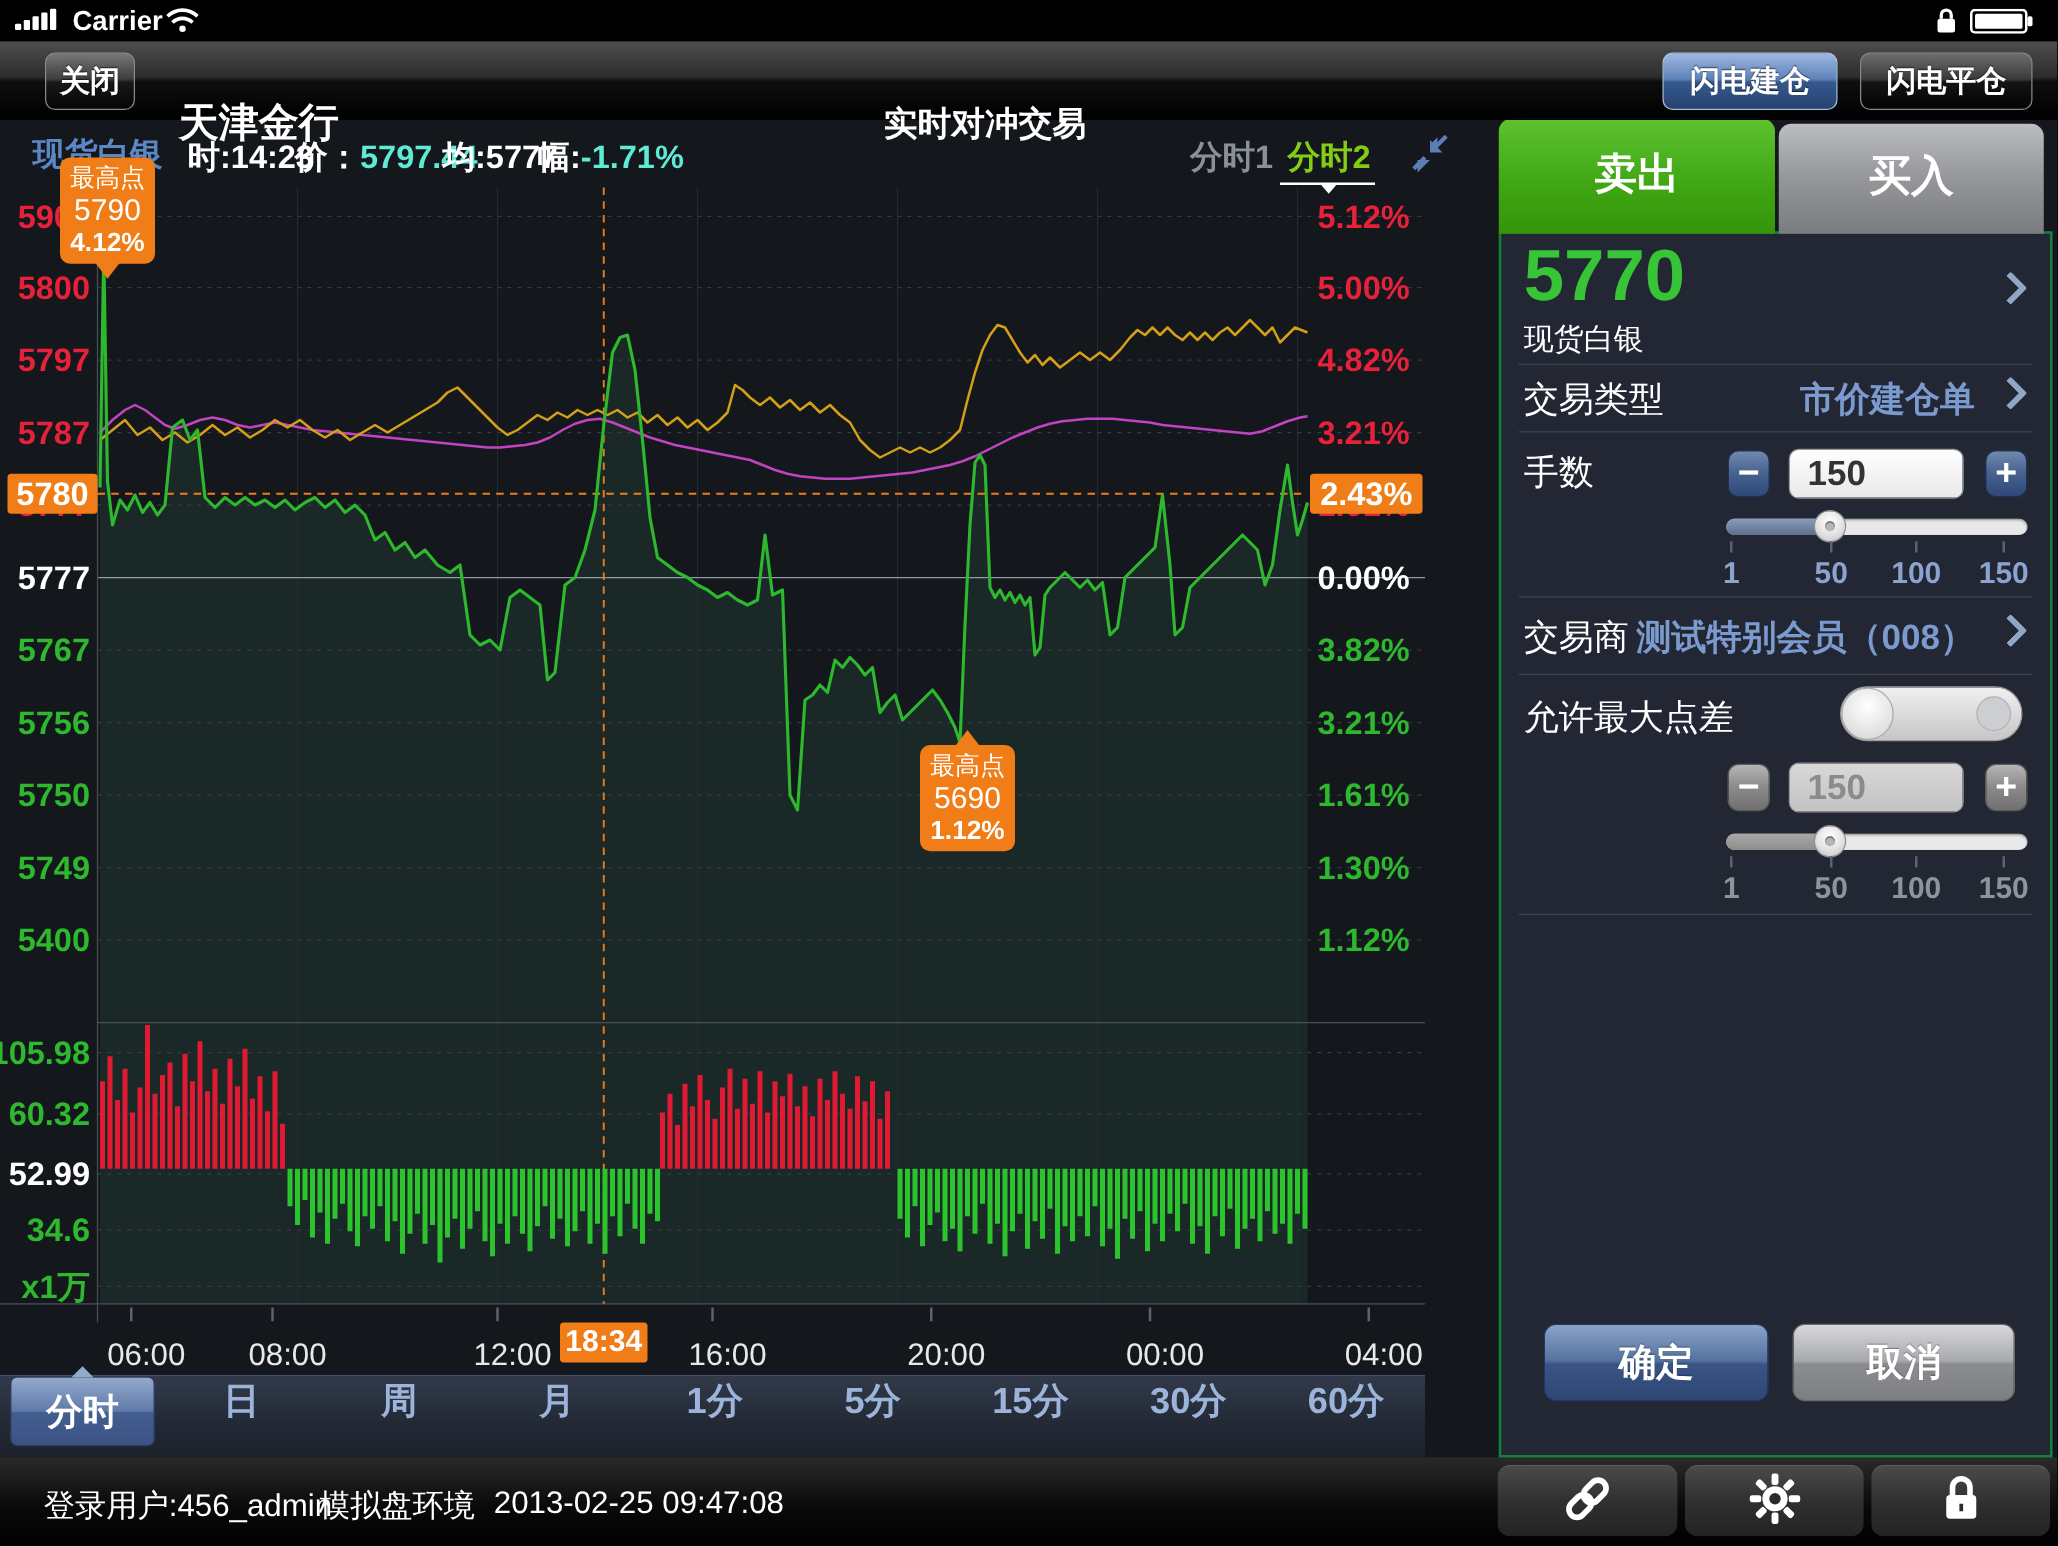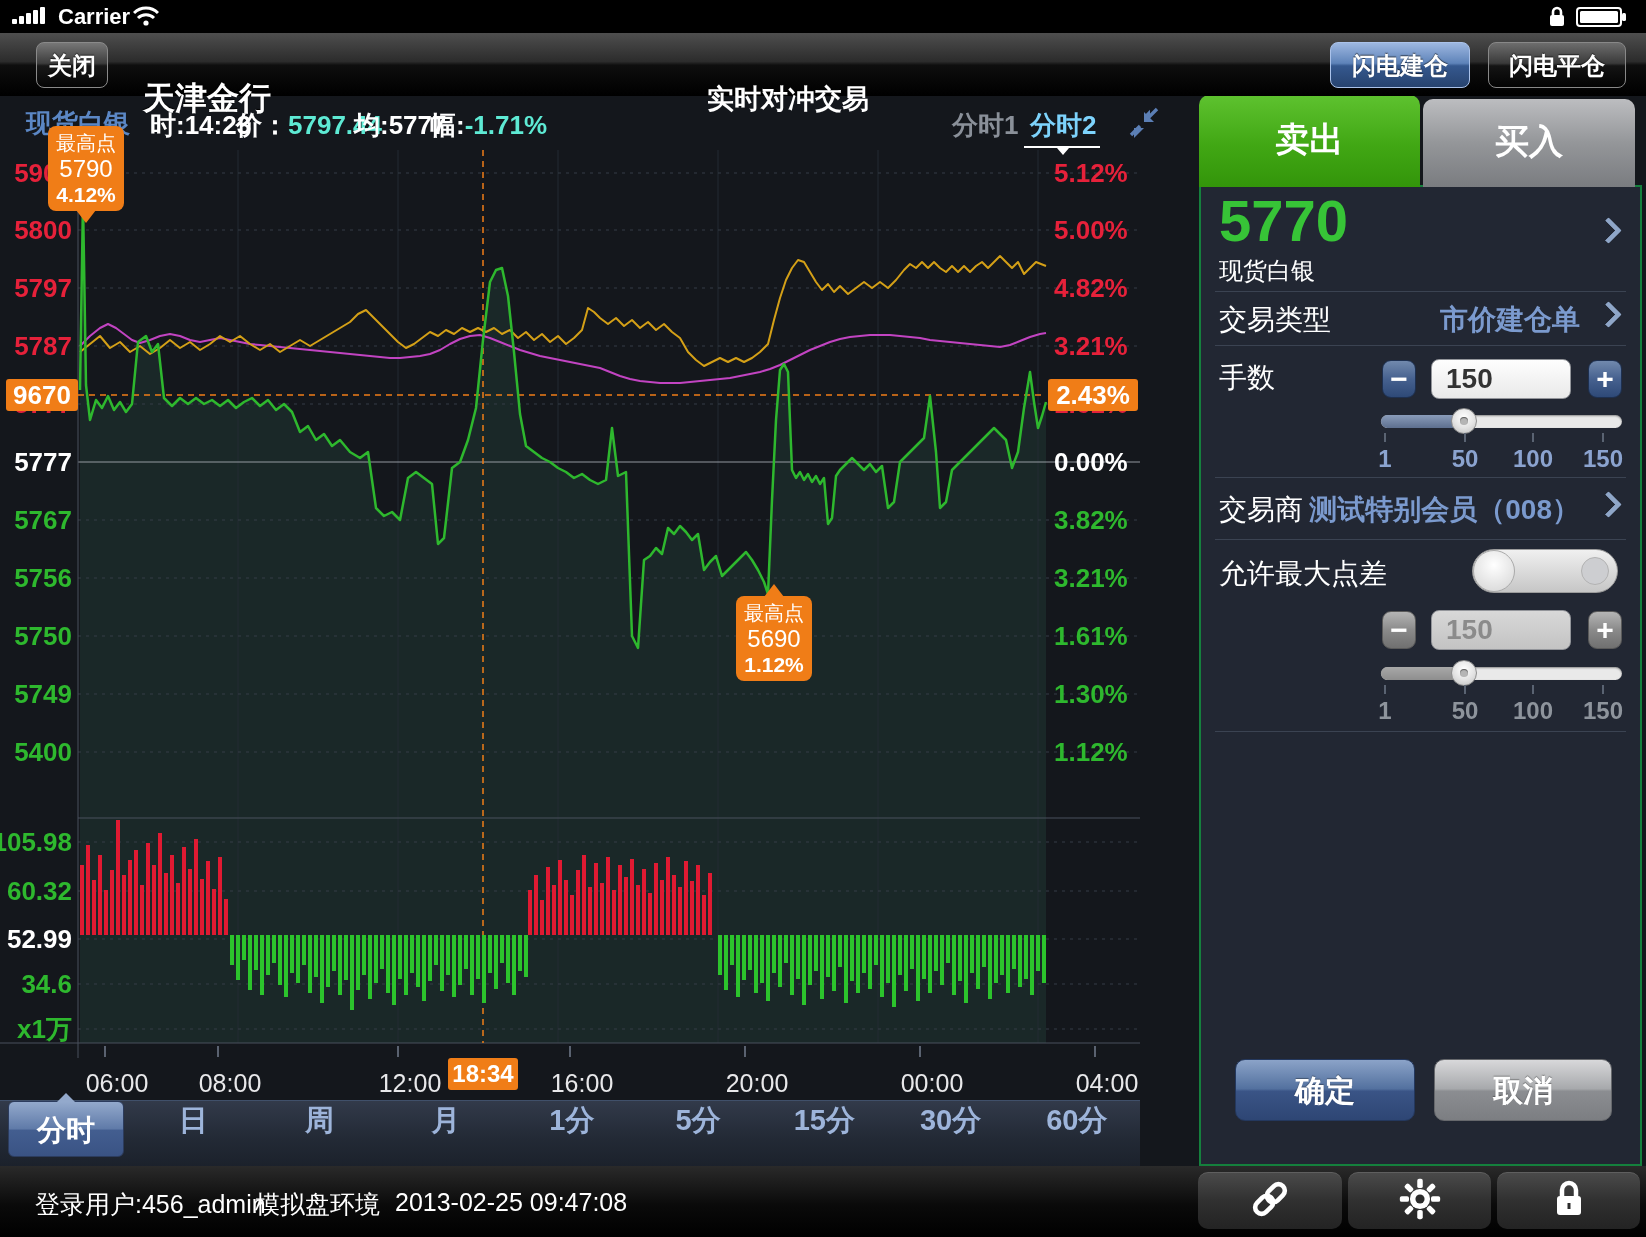--- a/index.html
+++ b/index.html
@@ -29,21 +29,21 @@
     border:1px solid #888;}
   
   .hdr{position:absolute;z-index:3;font-size:26px;font-weight:bold;white-space:nowrap;}
   #hdr-instr{left:26px;top:106px;color:#5b87c5;}
   #hdr-time{left:150px;top:108px;color:#fff;}
   #hdr-price{left:236px;top:108px;color:#fff;}
   #hdr-avg{left:354px;top:108px;color:#fff;}
   #hdr-range{left:430px;top:108px;color:#fff;}
   .grn{color:#5eead4;}
   #tab-f1{left:952px;top:108px;color:#8a9099;cursor:pointer;}
-  #tab-f2{left:1030px;top:108px;color:#7dd3fc;cursor:pointer;}
+  #tab-f2{left:1030px;top:108px;color:#84cc16;cursor:pointer;}
   #f2-line{position:absolute;left:1024px;top:146px;width:76px;border-top:2px solid #fff;z-index:3;}
   #f2-line::after{content:"";position:absolute;left:33px;top:0;border-left:6px solid transparent;
     border-right:6px solid transparent;border-top:7px solid #fff;}
   #icon-expand{position:absolute;left:1128px;top:106px;z-index:3;cursor:pointer;}
   
   #chart-svg{position:absolute;left:0;top:0;z-index:1;}
   
   .callout{position:absolute;z-index:4;background:#f07d17;border-radius:8px;color:#fff;text-align:center;
     padding:6px 4px 4px 4px;width:68px;line-height:1.15;}
   .callout .c-t{display:block;font-size:20px;}
@@ -432,21 +432,21 @@
 <div class="callout" id="callout-high">
   <span class="c-t">最高点</span>
   <span class="c-v">5790</span>
   <span class="c-p">4.12%</span>
 </div>
 <div class="callout" id="callout-low">
   <span class="c-t">最高点</span>
   <span class="c-v">5690</span>
   <span class="c-p">1.12%</span>
 </div>
-<div class="axis-badge" id="badge-price">9670</div>
+<div class="axis-badge" id="badge-price">5780</div>
 <div class="axis-badge" id="badge-pct">2.43%</div>
 <div class="axis-badge" id="badge-time">18:34</div>
 
 <div id="period-bar">
       <div class="p-item p-sel">分时</div>
       <div class="p-item">日</div>
       <div class="p-item">周</div>
       <div class="p-item">月</div>
       <div class="p-item">1分</div>
       <div class="p-item">5分</div>

